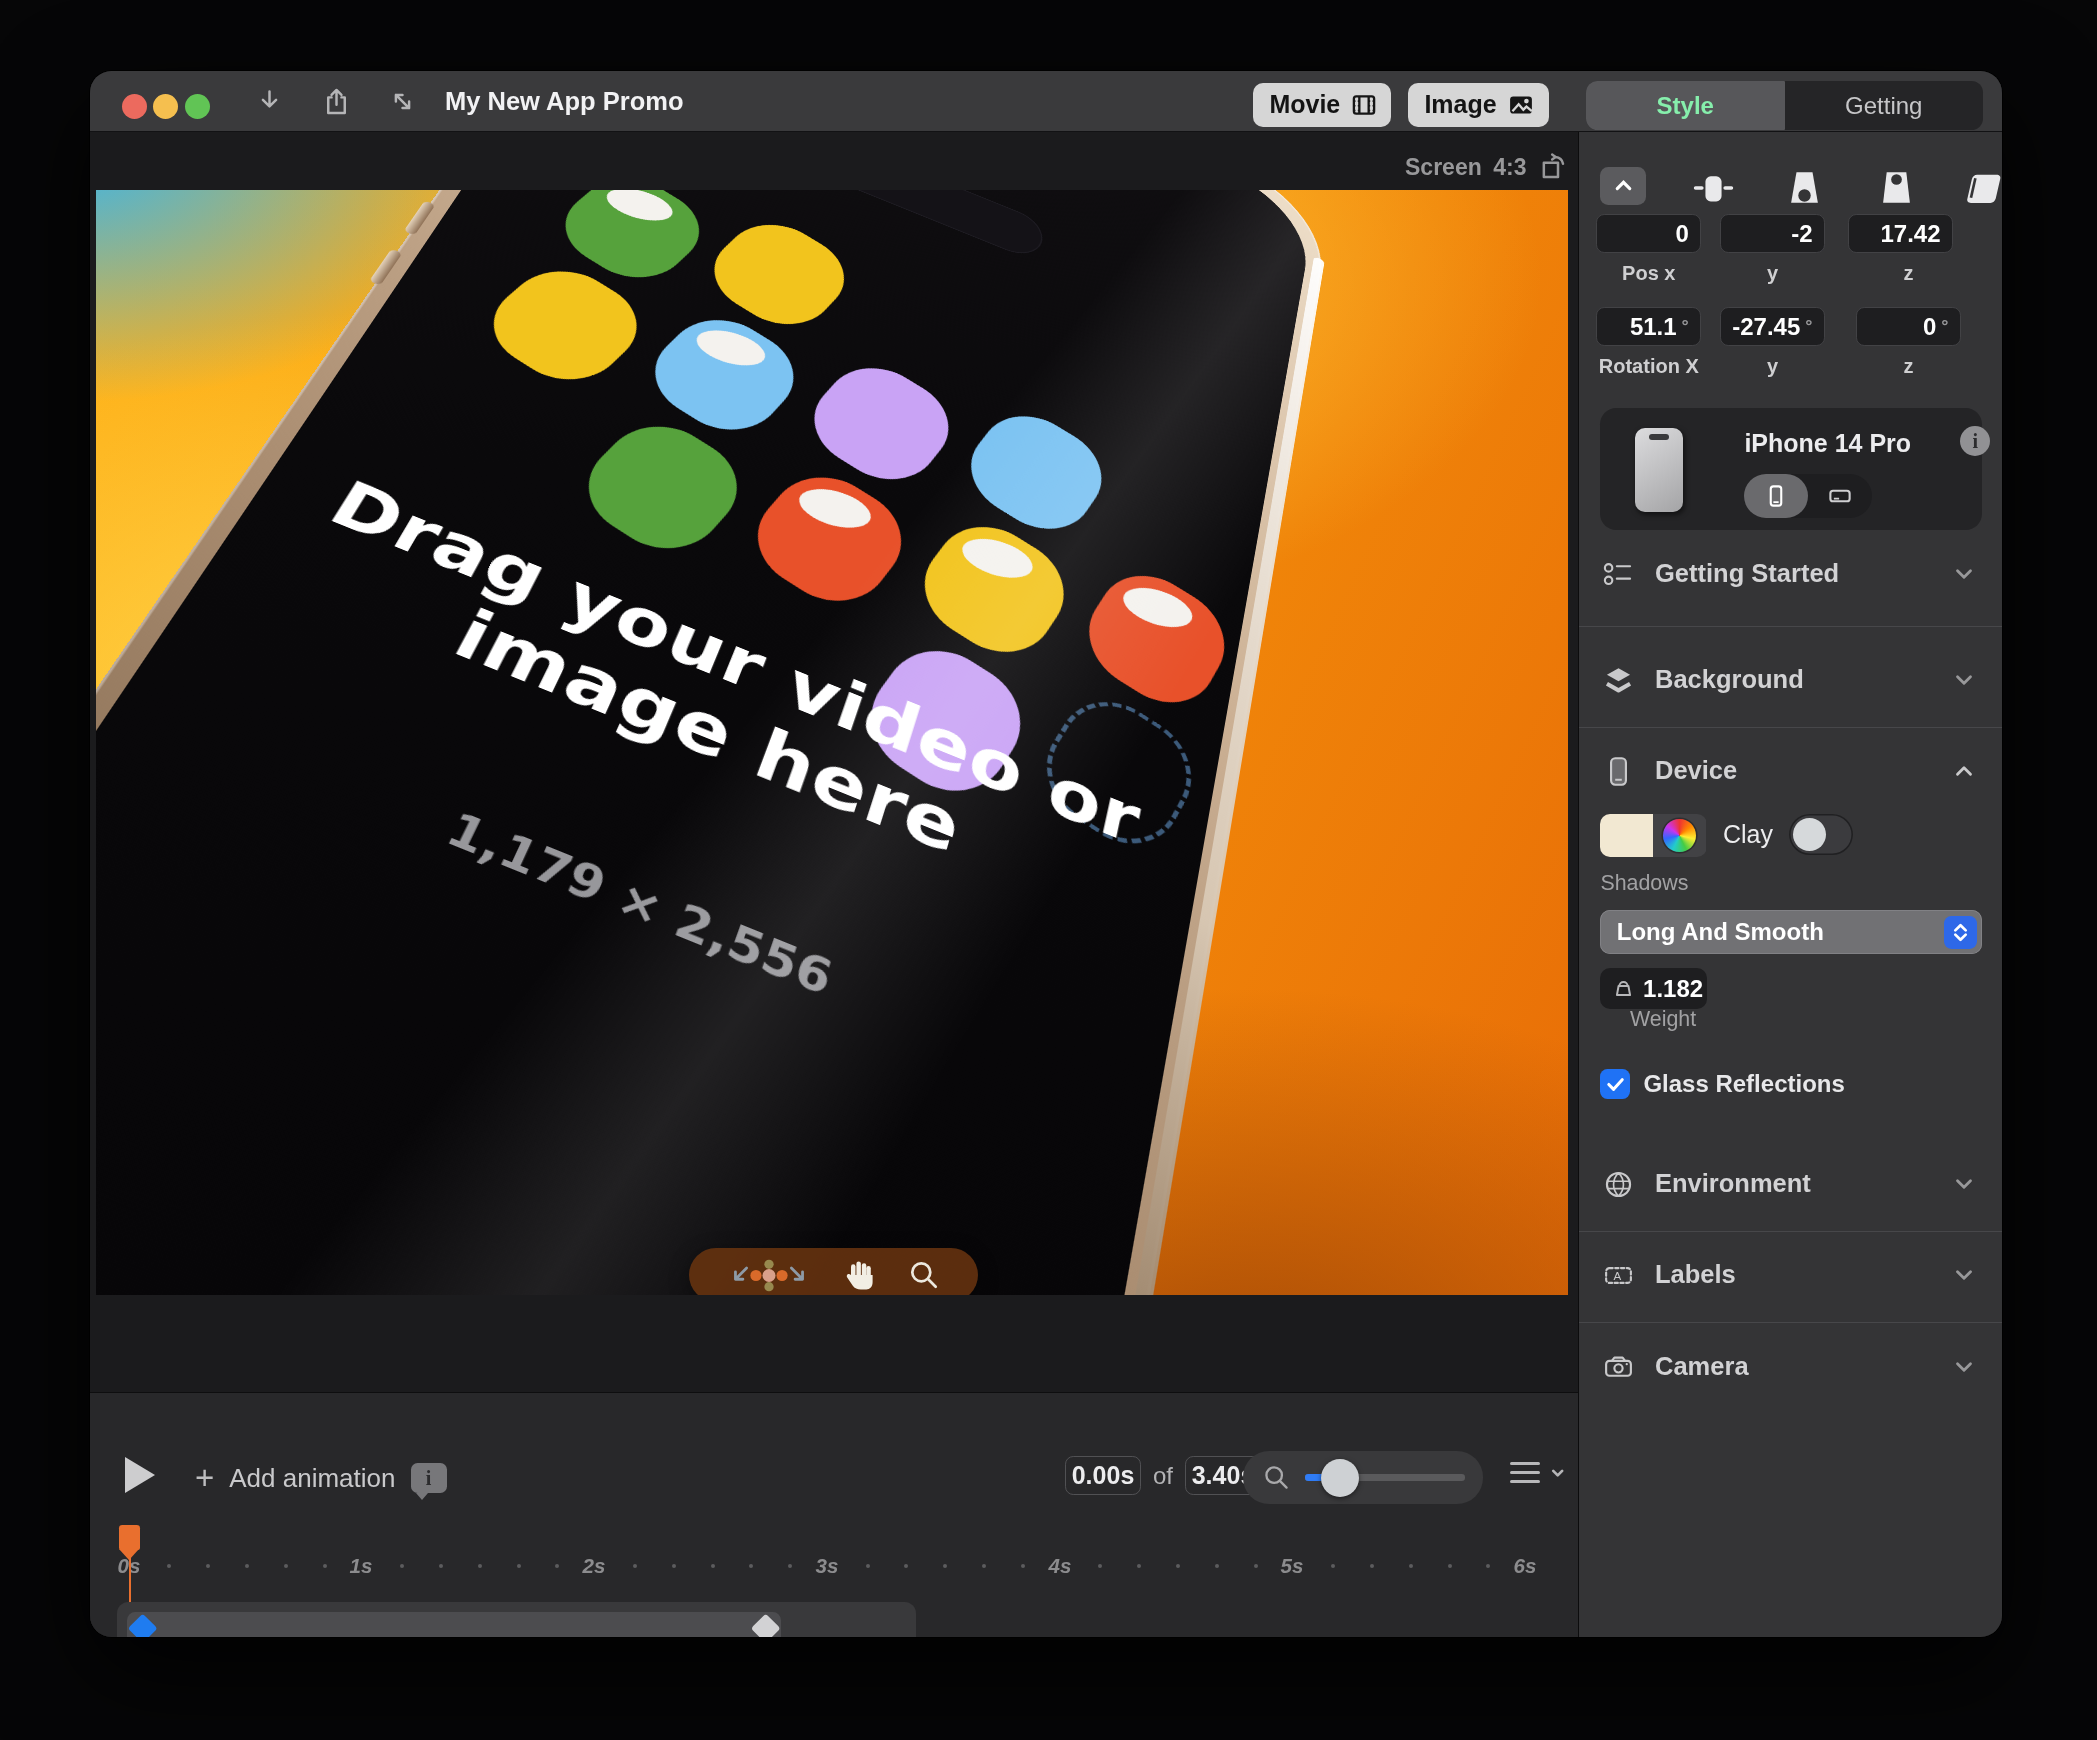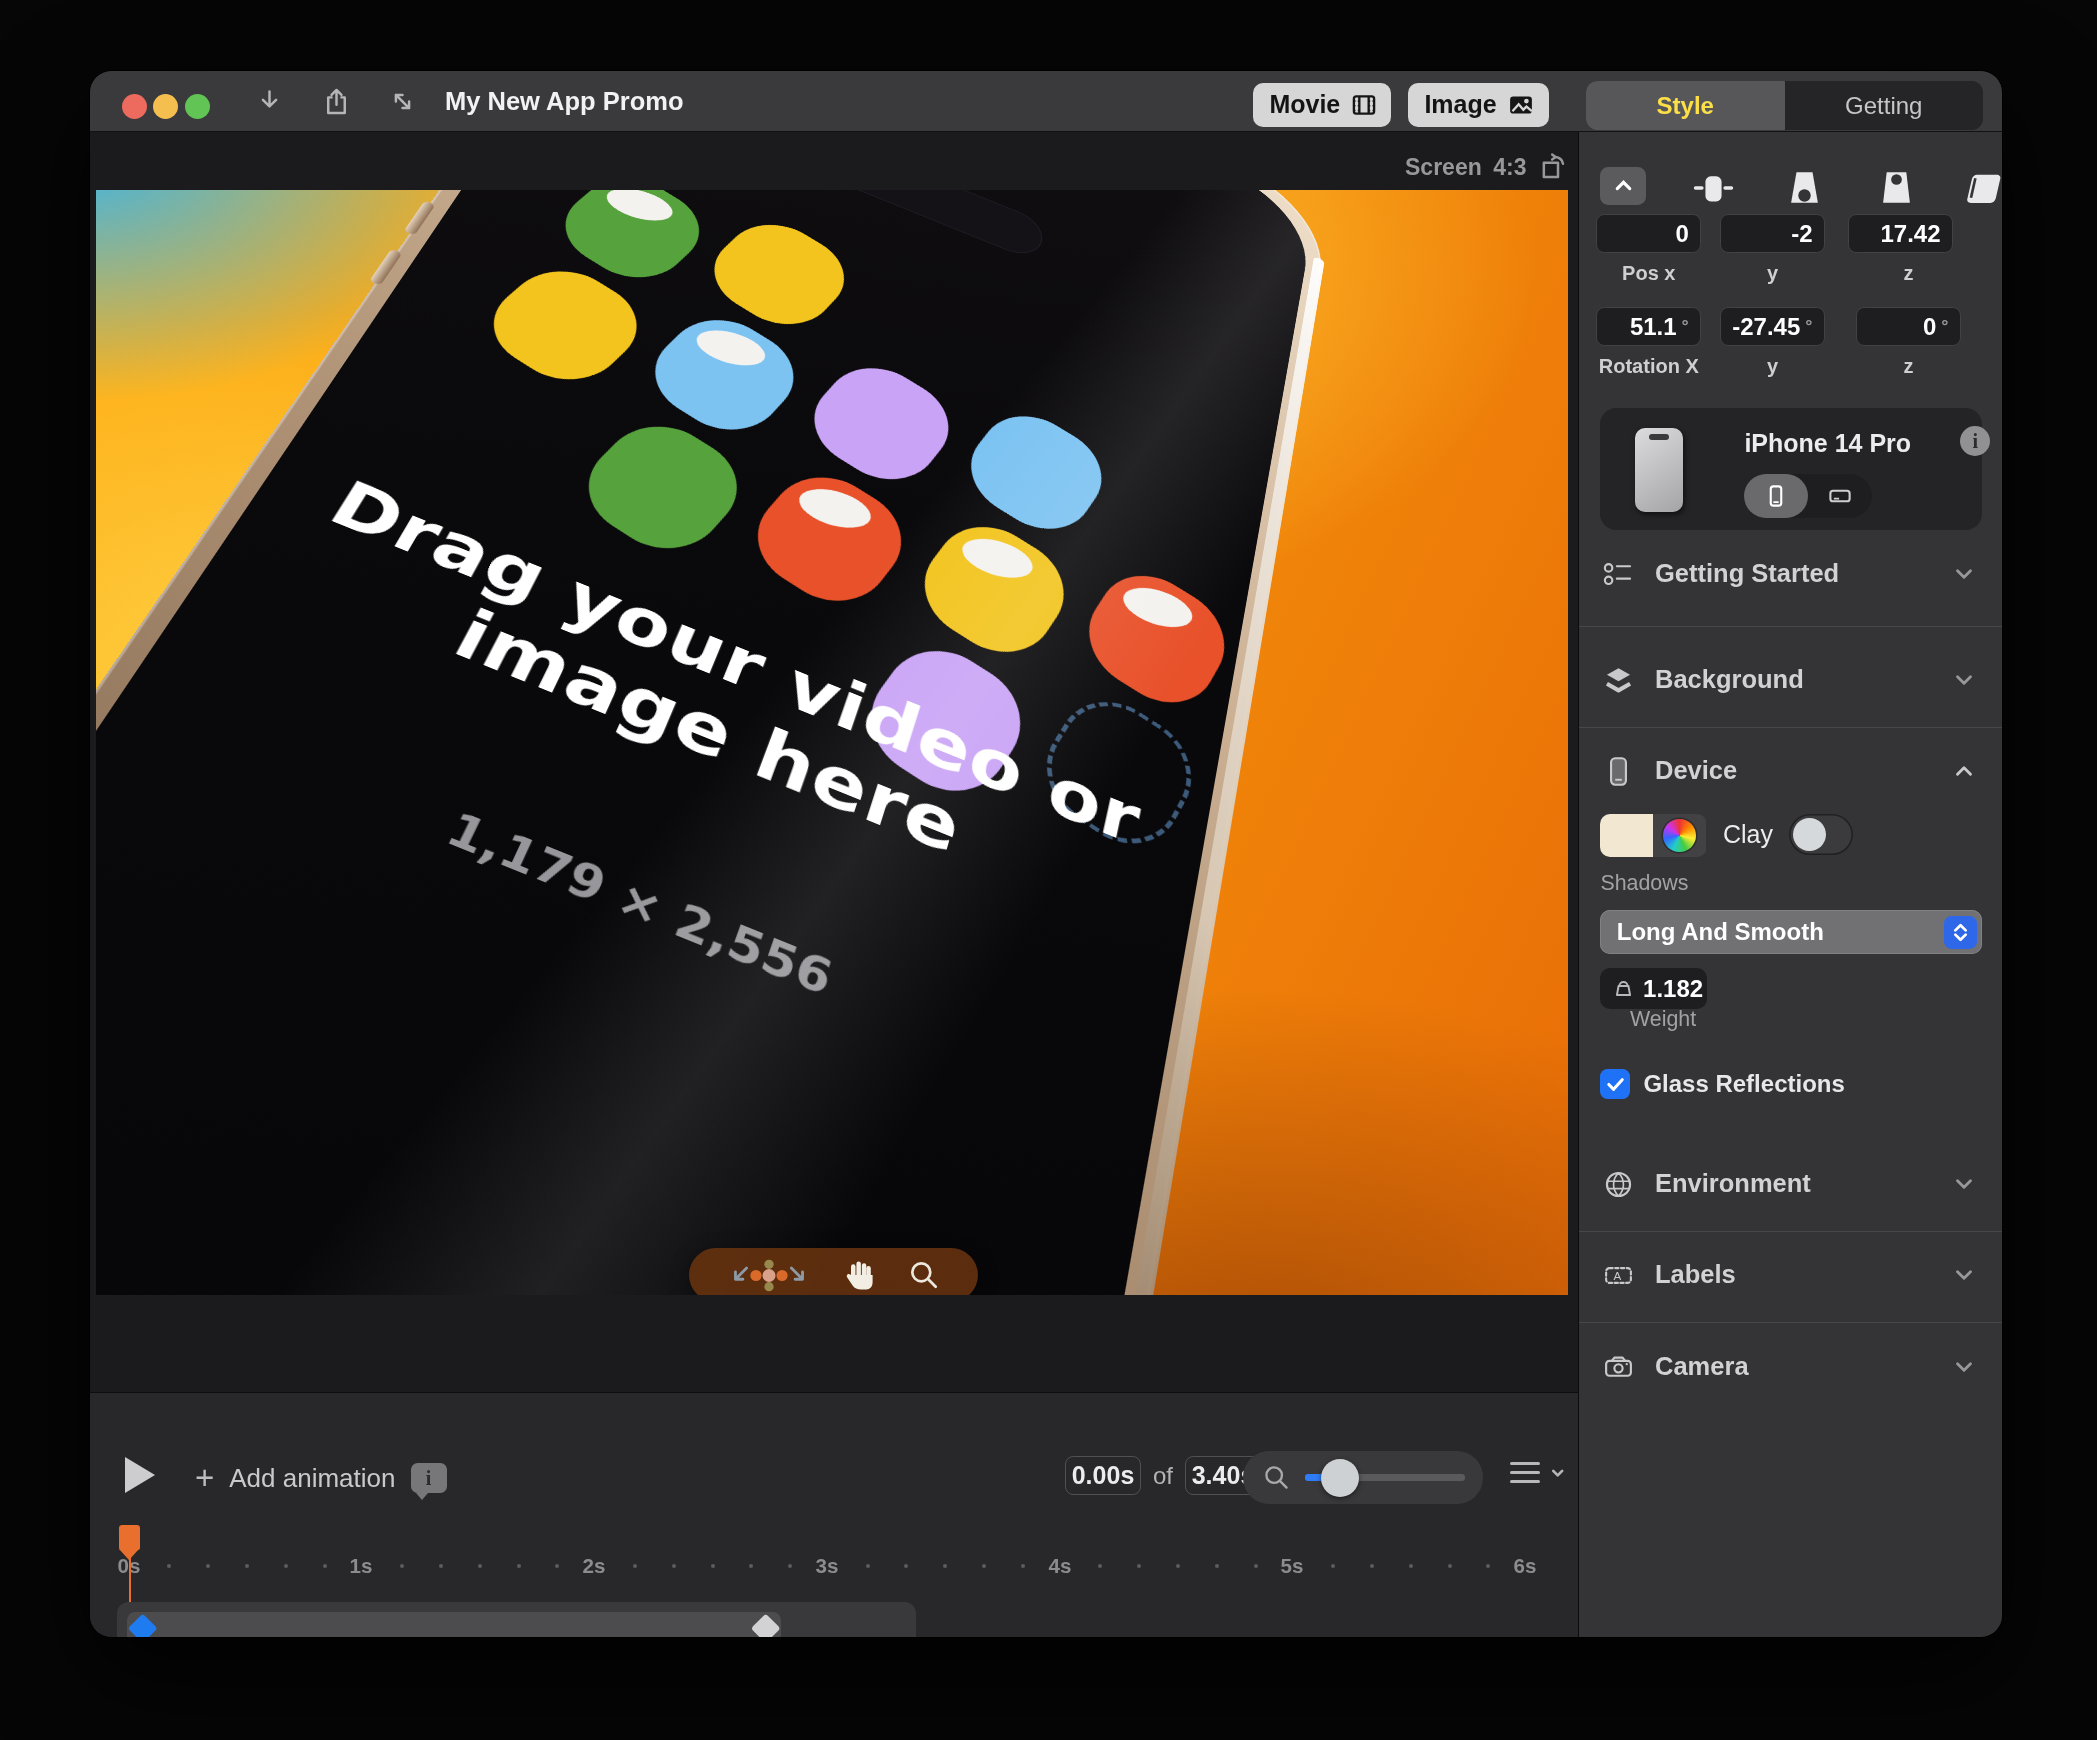--- a/index.html
+++ b/index.html
@@ -22,21 +22,21 @@
   .tbicon { position:absolute; top:14px; width:33px; height:33px; }
   .tbicon svg { width:33px; height:33px; }
   .win-title { position:absolute; left:355px; top:16.4px; font-size:25.5px; font-weight:700; color:#f2f2f4; }
   .pillbtn { position:absolute; top:11.5px; height:44px; background:#d6d6d6; border-radius:10px;
              display:flex; align-items:center; gap:10px; padding:0 16.4px;
              font-size:25px; font-weight:700; color:#141414; }
   .seg { position:absolute; top:10px; left:1496px; width:397px; height:49px; background:#252527;
          border-radius:11.5px; display:flex; overflow:hidden; }
   .seg .opt { flex:1; display:flex; align-items:center; justify-content:center;
               font-size:24px; color:#c6c6c8; }
-  .seg .opt.sel { background:#57575a; border-radius:1px; color:#fde047; font-weight:700; }
+  .seg .opt.sel { background:#57575a; border-radius:1px; color:#86efac; font-weight:700; }
 
   
   .canvas-col { position:absolute; left:0; top:61px; width:1488px; bottom:0; background:#1b1b1d; }
   .screen-row { position:absolute; top:20px; right:10px; display:flex; align-items:center; gap:11.5px;
                 color:#98989a; font-size:23px; font-weight:700; }
   .screen-row svg { width:30px; height:30px; }
 
   
   .canvas { position:absolute; left:5.8px; top:58px; width:1472px; height:1105px; overflow:hidden;
             background:
@@ -156,21 +156,21 @@
   .of-label { position:absolute; top:69px; color:#b3b3b5; font-size:24px; }
   .zoom-pill { position:absolute; left:1153px; top:58px; width:240px; height:53px; border-radius:26px;
                background:#39393b; display:flex; align-items:center; padding:0 18px; gap:13px; }
   .zslider { position:relative; flex:1; height:6.6px; border-radius:3.3px; background:#5a5a5c; }
   .zslider .fill { position:absolute; left:0; top:0; height:6.6px; width:28px; background:#2f7cf6; border-radius:3.3px; }
   .zslider .knob { position:absolute; left:16.4px; top:-15.6px; width:38px; height:38px; border-radius:50%;
                    background:#ced1d4; box-shadow:0 1.6px 5px rgba(0,0,0,.5); }
   .tmenu { position:absolute; left:1420px; top:69px; display:flex; align-items:center; gap:6.6px; }
   .tmenu .bars { display:flex; flex-direction:column; gap:5.8px; }
   .tmenu .bars i { width:30px; height:3.3px; background:#b8b8ba; border-radius:1.6px; }
-  .ruler { position:absolute; left:0; top:161px; width:100%; height:30px; }
+  .ruler { position:absolute; left:0; top:161px; width:100%; height:30px;font-style:italic; }
   .ruler span.lab { position:absolute; top:0; transform:translateX(-50%); color:#8c8c8e; font-size:20.6px; font-weight:600; }
   .ruler i.dot { position:absolute; top:10px; width:4.1px; height:4.1px; border-radius:50%; background:#5c5c5e; }
   .playhead { position:absolute; left:39px; top:132px; width:1.6px; bottom:25px; background:#e96f2e; }
   .playhead .flag { position:absolute; left:-10px; top:0; width:21.4px; height:25px; background:#e96f2e;
                     border-radius:3.3px 3.3px 2.5px 2.5px; }
   .playhead .flag::after { content:""; position:absolute; left:0; top:24px;
                            border-left:10.7px solid transparent; border-right:10.7px solid transparent;
                            border-top:11.5px solid #e96f2e; }
   .track-outer { position:absolute; left:27px; top:209px; width:799px; height:53px; border-radius:11.5px;
                  background:#39393b; }

